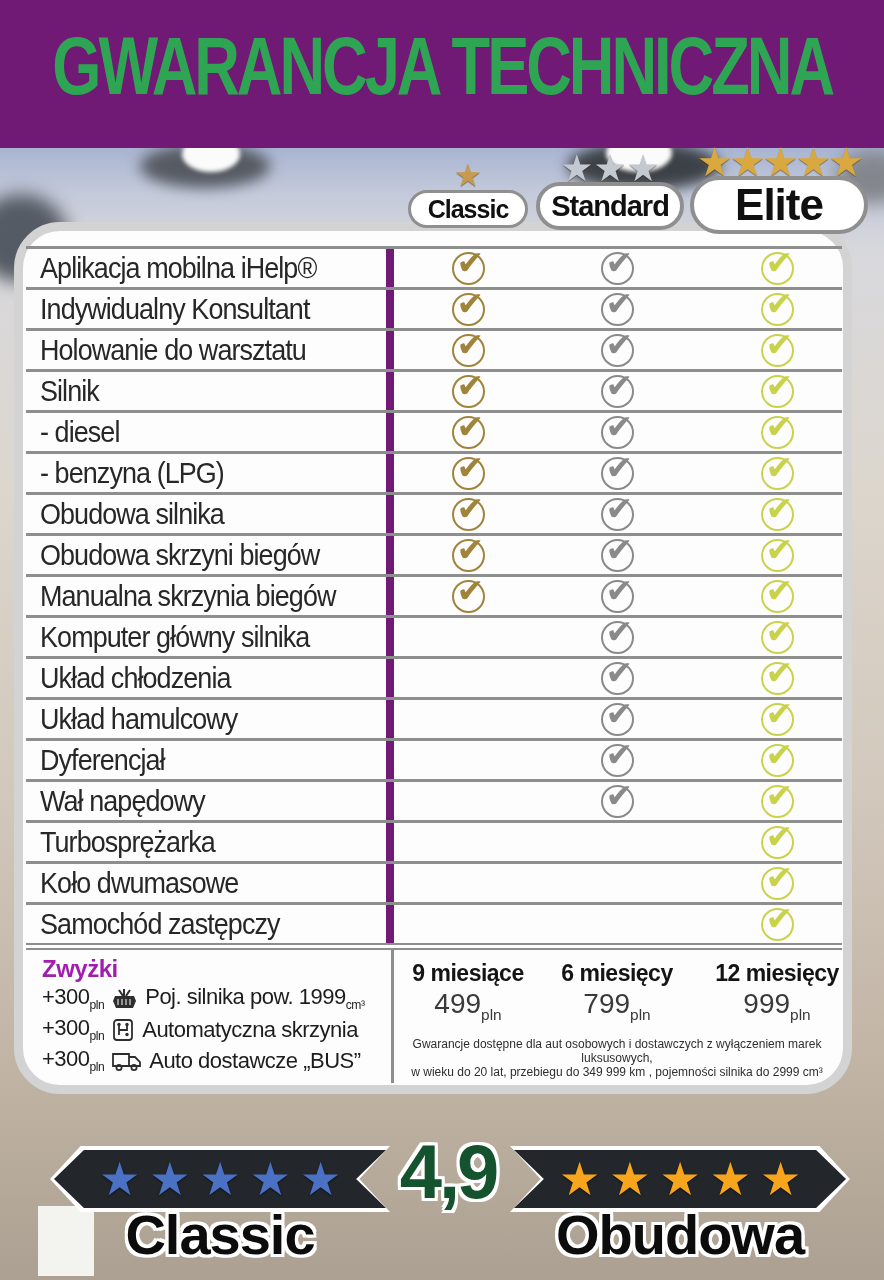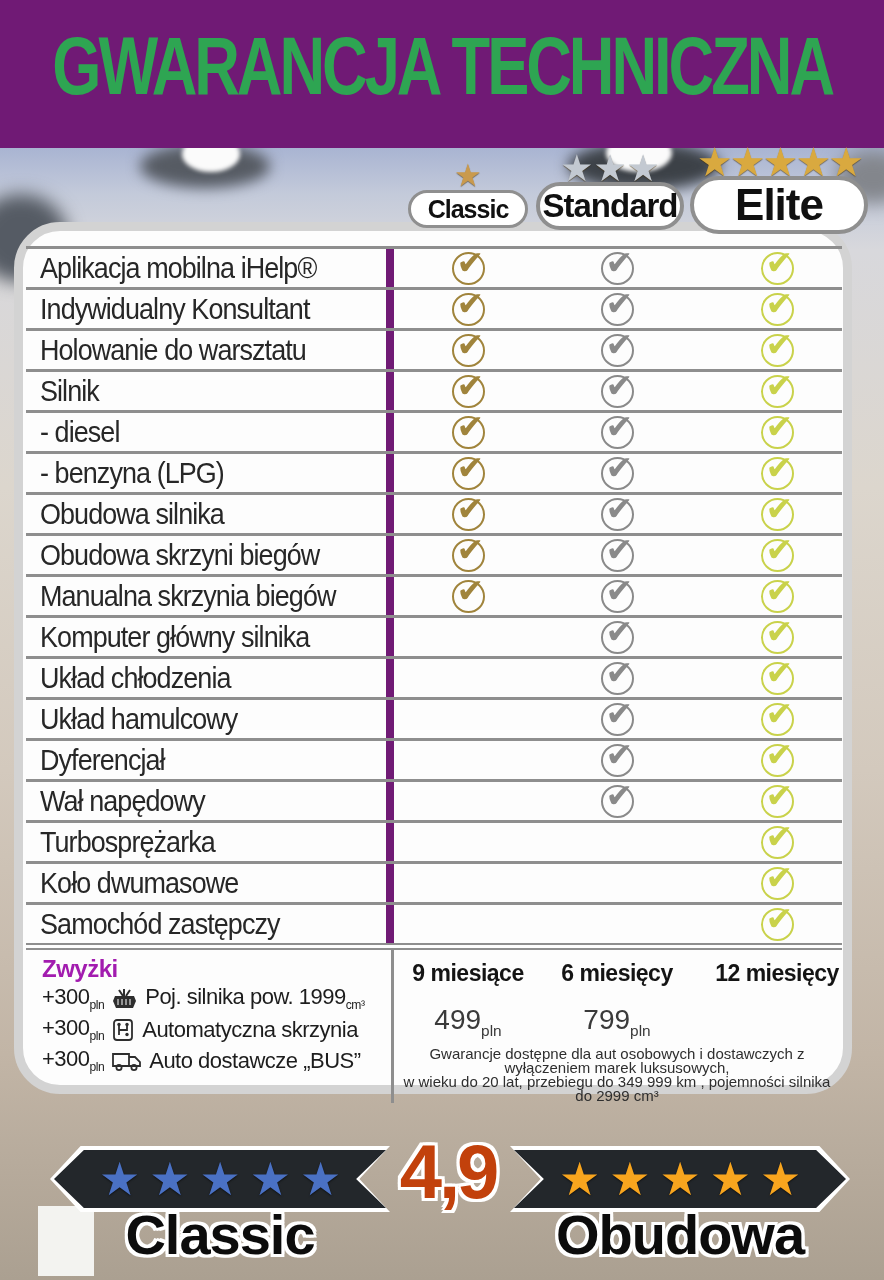--- a/index.html
+++ b/index.html
@@ -40,21 +40,21 @@
   .tier-stars { position:absolute; z-index:3; display:flex; justify-content:center; align-items:flex-end; line-height:1; }
   #stars-classic  { left:408px; top:160px; width:120px; font-size:31px; }
   #stars-standard { left:536px; top:150px; width:148px; font-size:37px; }
   #stars-elite    { left:690px; top:142px; width:178px; font-size:40px; letter-spacing:-3px; }
   .star { text-shadow:0 1px 1px rgba(60,40,0,.55); }
   .pill {
     position:absolute; z-index:4; background:#fff; border:4px solid #8f8f8f; border-radius:40px;
     display:flex; align-items:center; justify-content:center; font-weight:bold; color:#101010; letter-spacing:-1px;
   }
   #pill-classic  { left:408px; top:190px; width:120px; height:38px; font-size:25px; border-width:3px; }
-  #pill-standard { left:536px; top:182px; width:148px; height:48px; font-size:33px; }
+  #pill-standard { left:536px; top:182px; width:148px; height:48px; font-size:29px; }
   #pill-elite    { left:690px; top:176px; width:178px; height:58px; font-size:44px; }
 
   
   #feature-rows { position:absolute; left:26px; top:246px; width:816px; z-index:2; }
   .frow { display:grid; grid-template-columns:368px 148px 150px 150px; height:41px; border-top:3px solid #8e8e8e; }
   .flabel { display:flex; align-items:center; height:100%; border-right:8px solid #701a75; padding-left:14px; overflow:visible; }
   .flabel-text { font-size:29px; letter-spacing:-1px; color:#272727; white-space:nowrap; transform:scaleX(.93); transform-origin:left center; }
   .fcell { display:flex; align-items:center; justify-content:center; height:100%; }
   .fcell.c3 { padding-left:20px; }
   .chk { position:relative; width:33px; height:33px; border:2px solid currentColor; border-radius:50%; }
@@ -65,33 +65,33 @@
   .s-left { border-right:3px solid #8e8e8e; padding:5px 0 0 16px; }
   .s-head { font-size:24px; font-weight:bold; color:#a21caf; letter-spacing:-0.5px; }
   .s-item { display:flex; align-items:center; gap:7px; height:31px; font-size:22px; color:#1d1d1d; letter-spacing:-0.5px; white-space:nowrap; }
   .s-amt sub, .p-val sub, .s-label sub { font-size:0.55em; }
   .s-icon { display:flex; align-items:center; }
   .s-right { padding-top:10px; }
   #price-row { display:grid; grid-template-columns:148px 150px 150px; }
   .p-col { text-align:center; }
   .p-col.c3 { padding-left:20px; }
   .p-dur { font-size:23px; font-weight:bold; color:#141414; letter-spacing:-0.5px; }
-  .p-val { font-size:28px; color:#3a3a3a; margin-top:17px; }
-  .footnote { margin:7px 6px 0 4px; text-align:center; font-size:15px; line-height:14px; color:#2e2e2e; }
+  .p-val { font-size:28px; color:#3a3a3a; margin-top:1px; }
+  .footnote { margin:13px 6px 0 4px; text-align:center; font-size:12px; line-height:14px; color:#2e2e2e; }
 
   
   .outline-w3 { text-shadow:-3px -3px 0 #fff,0 -3px 0 #fff,3px -3px 0 #fff,-3px 0 0 #fff,3px 0 0 #fff,-3px 3px 0 #fff,0 3px 0 #fff,3px 3px 0 #fff; }
   .headline { position:absolute; left:0; top:1094px; width:884px; z-index:2; text-align:center; font-size:38px; font-weight:bold; letter-spacing:-1.5px; color:#0c0c0c; }
   .ribbon { position:absolute; top:1146px; height:66px; z-index:2; }
   #ribbon-facebook { left:50px;  width:340px; --shape:polygon(0% 50%, 9% 0%, 100% 0%, 91% 50%, 100% 100%, 9% 100%); }
   #ribbon-google   { left:510px; width:340px; --shape:polygon(0% 0%, 9% 50%, 0% 100%, 91% 100%, 100% 50%, 91% 0%); }
   .rb-outline { position:absolute; inset:0; background:#fff; clip-path:var(--shape); }
   .rb-fill { position:absolute; inset:4px; background:#23272b; clip-path:var(--shape); display:flex; align-items:center; justify-content:center; gap:9px; }
   .rb-star { font-size:46px; line-height:1; text-shadow:0 1px 2px rgba(0,0,0,.6); }
-  .rating { position:absolute; left:381px; top:1128px; width:134px; z-index:2; text-align:center; font-size:76px; font-weight:bold; letter-spacing:-3px; color:#c2410c; }
+  .rating { position:absolute; left:381px; top:1128px; width:134px; z-index:2; text-align:center; font-size:76px; font-weight:bold; letter-spacing:-3px; color:#14532d; }
   .platform-label { position:absolute; top:1202px; z-index:2; text-align:center; font-size:56px; font-weight:bold; letter-spacing:-1px; color:#0c0c0c; }
   #label-facebook { left:50px;  width:340px; }
   #label-google   { left:510px; width:340px; }
 </style>
 </head>
 <body>
 
 <div class="page">
 
   <div class="photo">
@@ -491,20 +491,21 @@
           <div class="p-col c1">
             <div class="p-dur">9 miesiące</div>
             <div class="p-val">499<sub class="p-unit">pln</sub></div>
           </div>
           <div class="p-col c2">
             <div class="p-dur">6 miesięcy</div>
             <div class="p-val">799<sub class="p-unit">pln</sub></div>
           </div>
           <div class="p-col c3">
             <div class="p-dur">12 miesięcy</div>
+            <div class="p-val">999<sub class="p-unit">pln</sub></div>
           </div>
         </div>
       <div class="footnote">
         <div>Gwarancje dostępne dla aut osobowych i dostawczych z wyłączeniem marek luksusowych,</div>
         <div>w wieku do 20 lat,  przebiegu do 349 999 km , pojemności silnika do 2999 cm³</div>
       </div>
     </div>
   </div>
 
 

